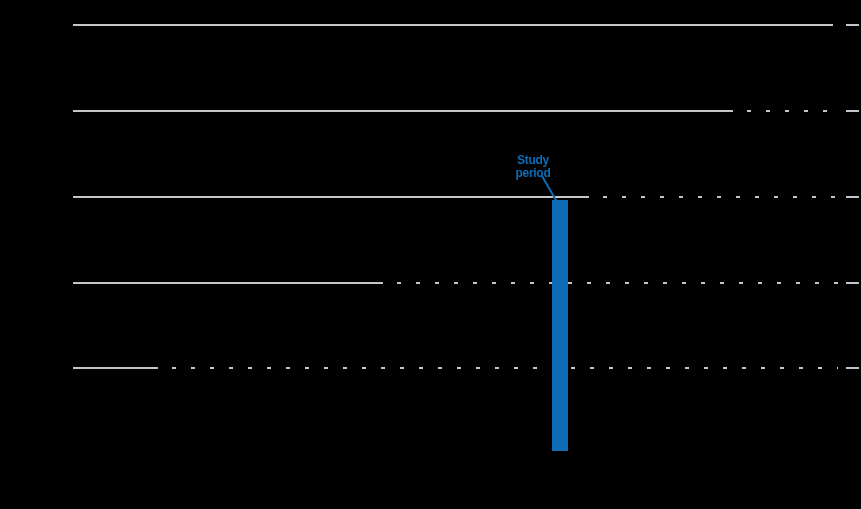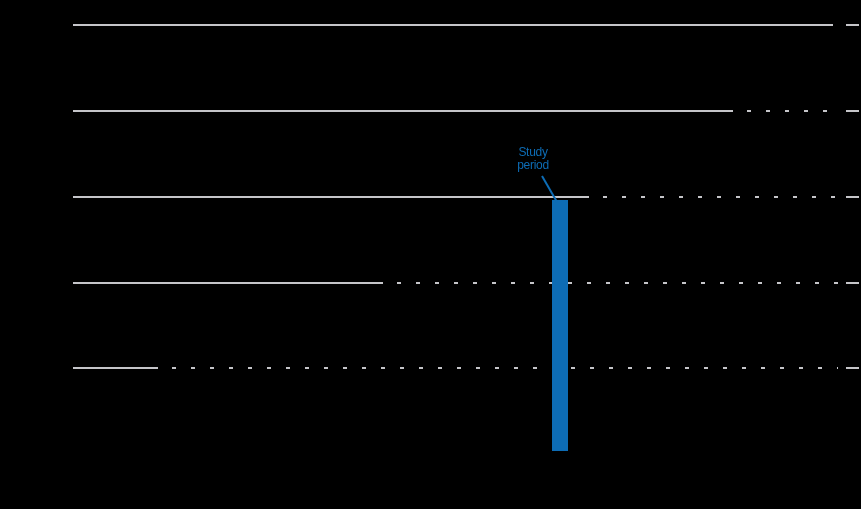--- a/index.html
+++ b/index.html
@@ -16,24 +16,25 @@
   .leader-svg {
     position: absolute;
     left: 0; top: 0;
     width: 861px; height: 509px;
     pointer-events: none;
   }
   .annotation {
     position: absolute;
     width: 120px;
     text-align: center;
-    font-weight: normal;
+    font-weight: bold;
     font-size: 12px;
     line-height: 12.5px;
     letter-spacing: -0.3px;
+    margin-top: 8px;
   }
 </style>
 </head>
 <body style="background: rgb(0, 0, 0);">
 
 <div class="stage" style="width: 861px; height: 509px; background: rgb(0, 0, 0);">
   <div id="grid-layer">
       <div class="seg" style="left: 73px; top: 24px; height: 2px; width: 760px; background: rgb(197, 197, 201);"></div>
       <div class="seg" style="left: 846px; top: 24px; height: 2px; width: 13px; background: rgb(197, 197, 201);"></div>
       <div class="seg" style="left: 73px; top: 110px; height: 2px; width: 660px; background: rgb(197, 197, 201);"></div>

